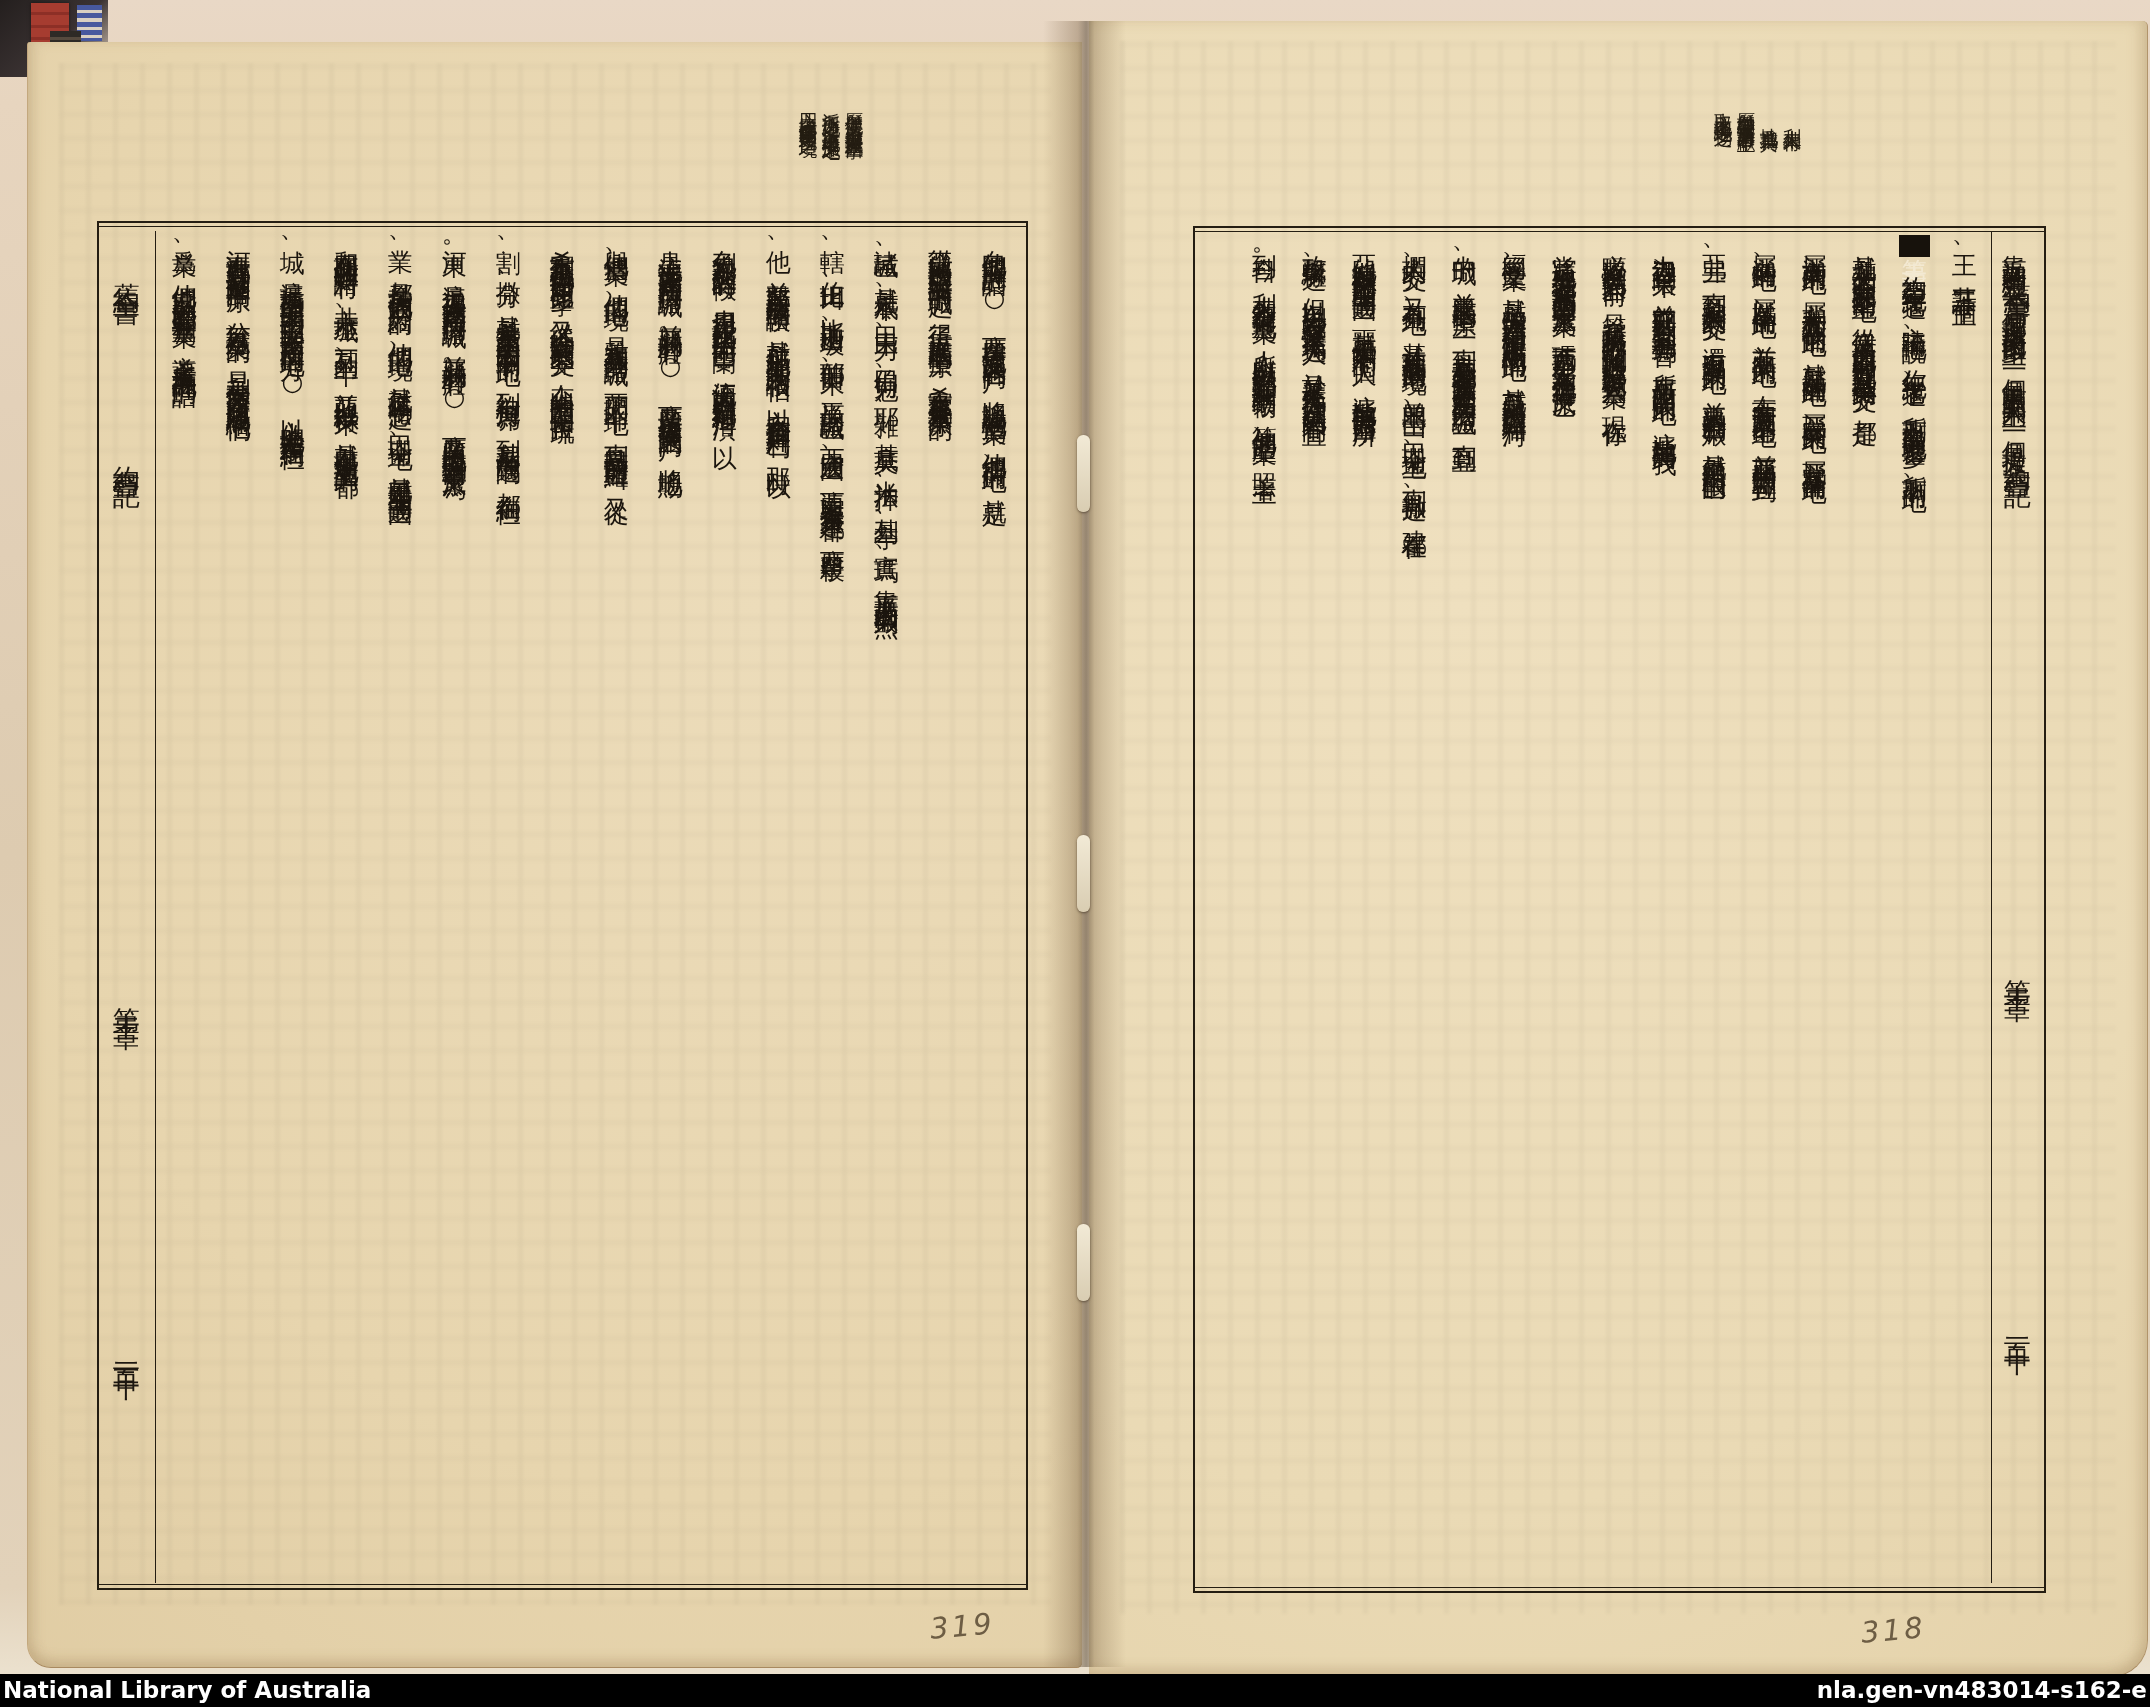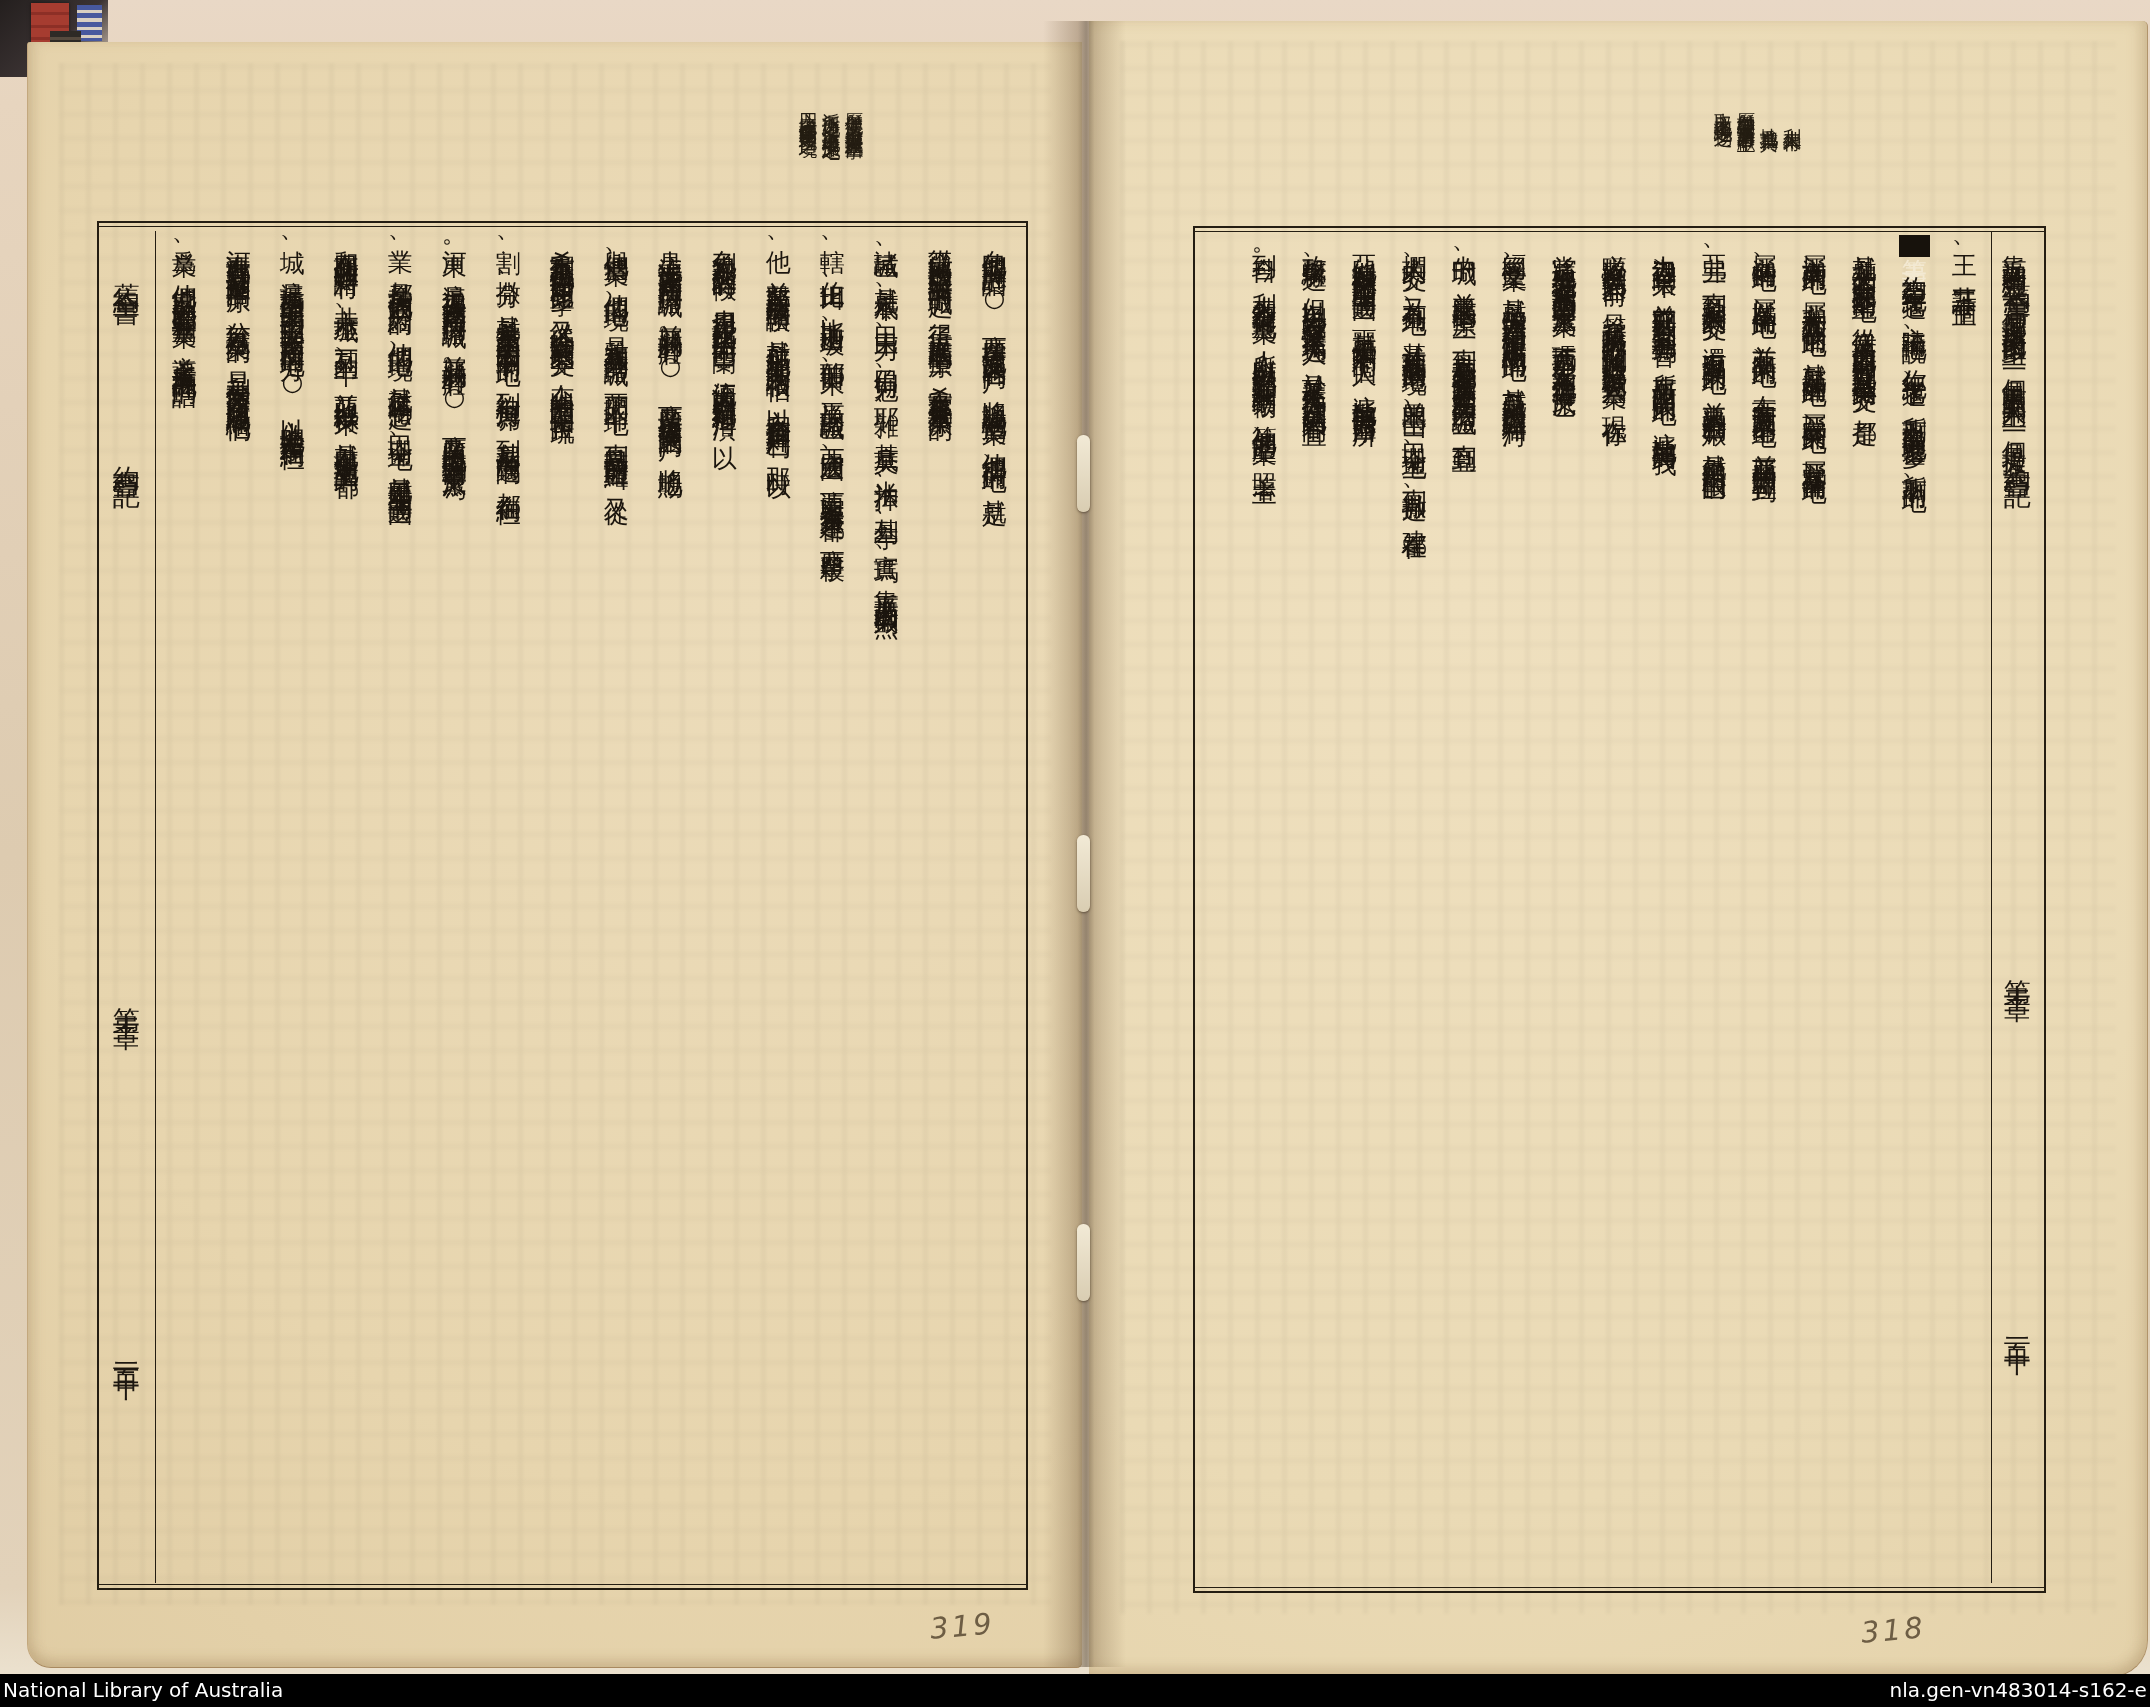--- a/index.html
+++ b/index.html
@@ -78,21 +78,21 @@
   .notes-left .note-group:nth-child(3){margin-block-start:22px;}
   .notes-left .note-group:nth-child(4){margin-block-start:162px;}
 
   
   .handwrite{position:absolute;font-style:italic;color:#6d5d44;font-size:29px;letter-spacing:3.1px;transform:rotate(-5deg);}
   .hw-left{left:930px;top:1609px;}
   .hw-right{left:1861px;top:1613px;}
 
   
   .footer{position:absolute;left:0;bottom:0;width:2151px;height:33px;background:#000;display:flex;align-items:center;justify-content:space-between;}
-  .footer span{color:#fff;font-size:20px;line-height:33px;}
+  .footer span{color:#fff;font-size:23px;line-height:33px;font-weight:bold;}
   .footer .f-left{margin-left:3.1px;}
   .footer .f-right{margin-right:4.1px;}
 </style>
 </head>
 <body>
 
 <div class="corner-pile"></div>
 <div class="frag-red"></div>
 <div class="frag-blue"></div>
 <div class="frag-dark"></div>

